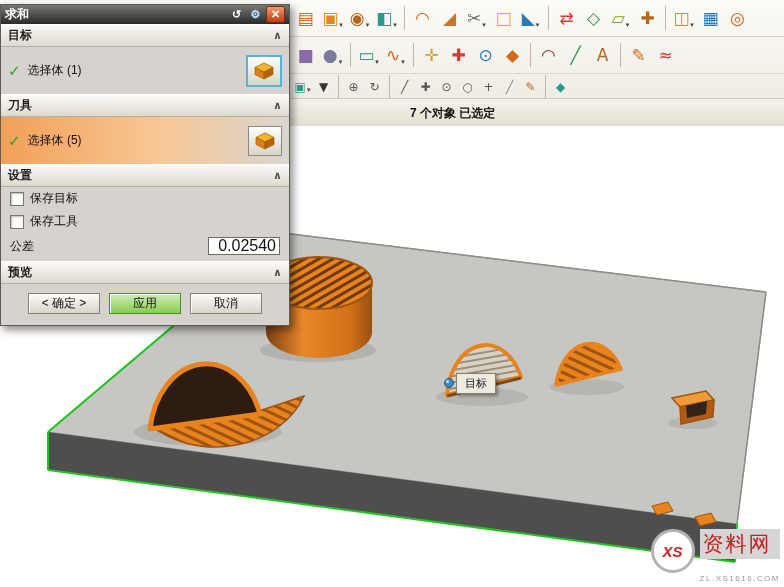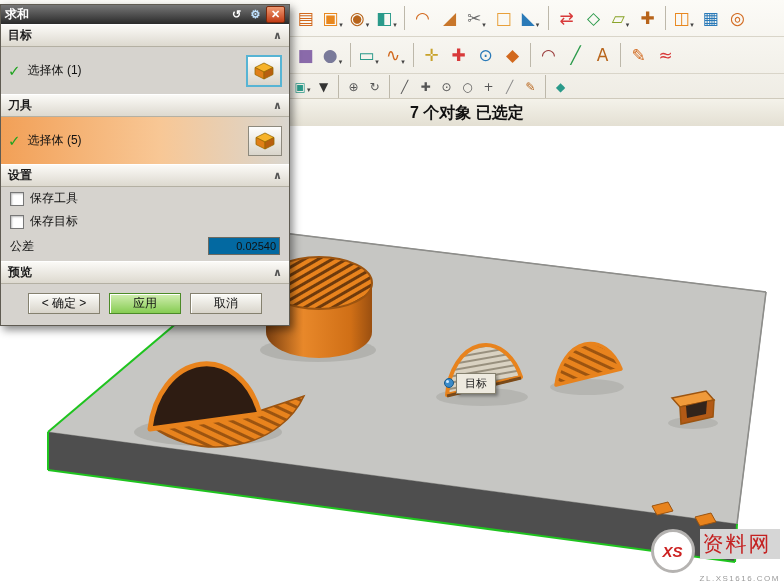--- a/index.html
+++ b/index.html
@@ -15,21 +15,21 @@
   .tb-row.r3{height:25px;}
   .tb-icon{width:27px;height:27px;display:inline-flex;align-items:center;justify-content:center;
            font-family:"DejaVu Sans",sans-serif;font-size:17px;cursor:pointer;border-radius:2px;}
   .tb-row.r3 .tb-icon{width:21px;height:21px;font-size:12px;}
   .tb-icon .dd{font-size:7px;color:#444;margin-left:1px;align-self:flex-end;padding-bottom:3px;}
   .tb-sep{width:1px;height:24px;background:#bdb8aa;margin:0 4px;flex:0 0 1px;}
   .statusbar{position:absolute;top:98px;left:0;right:0;height:28px;
              background:linear-gradient(#f4f2ea,#e3dfd2);
              border-top:1px solid #cfcabc;border-bottom:1px solid #9a9588;
              display:flex;align-items:center;padding-left:410px;
-             font-size:16px;font-weight:bold;color:#111;}
+             font-size:12px;font-weight:bold;color:#111;}
 
   
   .viewport{position:absolute;top:126px;left:0;width:784px;height:461px;background:#ffffff;}
   .vp-tooltip{position:absolute;left:456px;top:247px;background:#eeeadf;border:1px solid #85816f;
               box-shadow:2px 2px 3px rgba(0,0,0,.35);font-size:11px;padding:2px 8px;color:#111;}
 
   
   .watermark{position:absolute;right:4px;bottom:4px;display:flex;align-items:flex-start;gap:5px;}
   .wm-circle{width:38px;height:38px;border-radius:50%;border:3px solid #b5b3b1;background:#fff;
              display:flex;align-items:center;justify-content:center;
@@ -57,22 +57,22 @@
   .selrow{height:47px;display:flex;align-items:center;padding:0 7px;gap:7px;font-size:12px;color:#111;}
   .selrow .check{color:#1fa41f;font-weight:bold;font-size:15px;font-family:"DejaVu Sans",sans-serif;}
   .selrow.selected{background:linear-gradient(to right,var(--select-orange,#f2a057) 0%,#f8c795 55%,#d9d6cf 100%);}
   .cubebtn{margin-left:auto;width:32px;height:28px;display:flex;align-items:center;justify-content:center;
            background:linear-gradient(#fefefd,#d9d5cb);border:1px solid #8d897d;cursor:pointer;}
   .cubebtn.active{border:2px solid #57b4d4;}
   .cbrow{display:flex;align-items:center;gap:6px;padding:3px 9px;font-size:12px;color:#111;}
   .cb{width:12px;height:12px;background:#fff;border:1px solid #777;
       box-shadow:inset 1px 1px 2px #bbb;cursor:pointer;}
   .tolrow{display:flex;align-items:center;padding:4px 9px 6px;font-size:12px;color:#111;}
-  .tolval{margin-left:auto;width:64px;height:16px;background:#0369a1;border:1px solid #6e6a60;
-          font-size:11px;display:flex;align-items:center;justify-content:flex-end;
+  .tolval{margin-left:auto;width:64px;height:16px;background:#ffffff;border:1px solid #6e6a60;
+          font-size:16px;display:flex;align-items:center;justify-content:flex-end;
           padding:0 3px;cursor:text;}
   .btnrow{display:flex;justify-content:center;gap:9px;padding:9px 6px 11px;}
   .btn{min-width:72px;height:21px;font-size:12px;display:flex;align-items:center;justify-content:center;
        border:1px solid #85816f;background:linear-gradient(#fcfcf9,#d8d4ca);
        box-shadow:inset 1px 1px 0 #fff;cursor:pointer;color:#111;}
   .btn.apply{background:linear-gradient(#d2eeb2,var(--apply-green,#86cc52));border:1px solid #4c8a28;}
 </style>
 </head>
 <body>
 
@@ -347,25 +347,25 @@
         </svg>
       </span>
     </div>
 
     <div class="sec">
       <span>设置</span>
       <span class="chev">∧</span>
     </div>
     <div class="cbrow">
       <span class="cb"></span>
-      <span>保存工具</span>
+      <span>保存目标</span>
     </div>
     <div class="cbrow">
       <span class="cb"></span>
-      <span>保存目标</span>
+      <span>保存工具</span>
     </div>
     <div class="tolrow">
       <span>公差</span>
       <span class="tolval">0.02540</span>
     </div>
 
     <div class="sec">
       <span>预览</span>
       <span class="chev">∧</span>
     </div>

